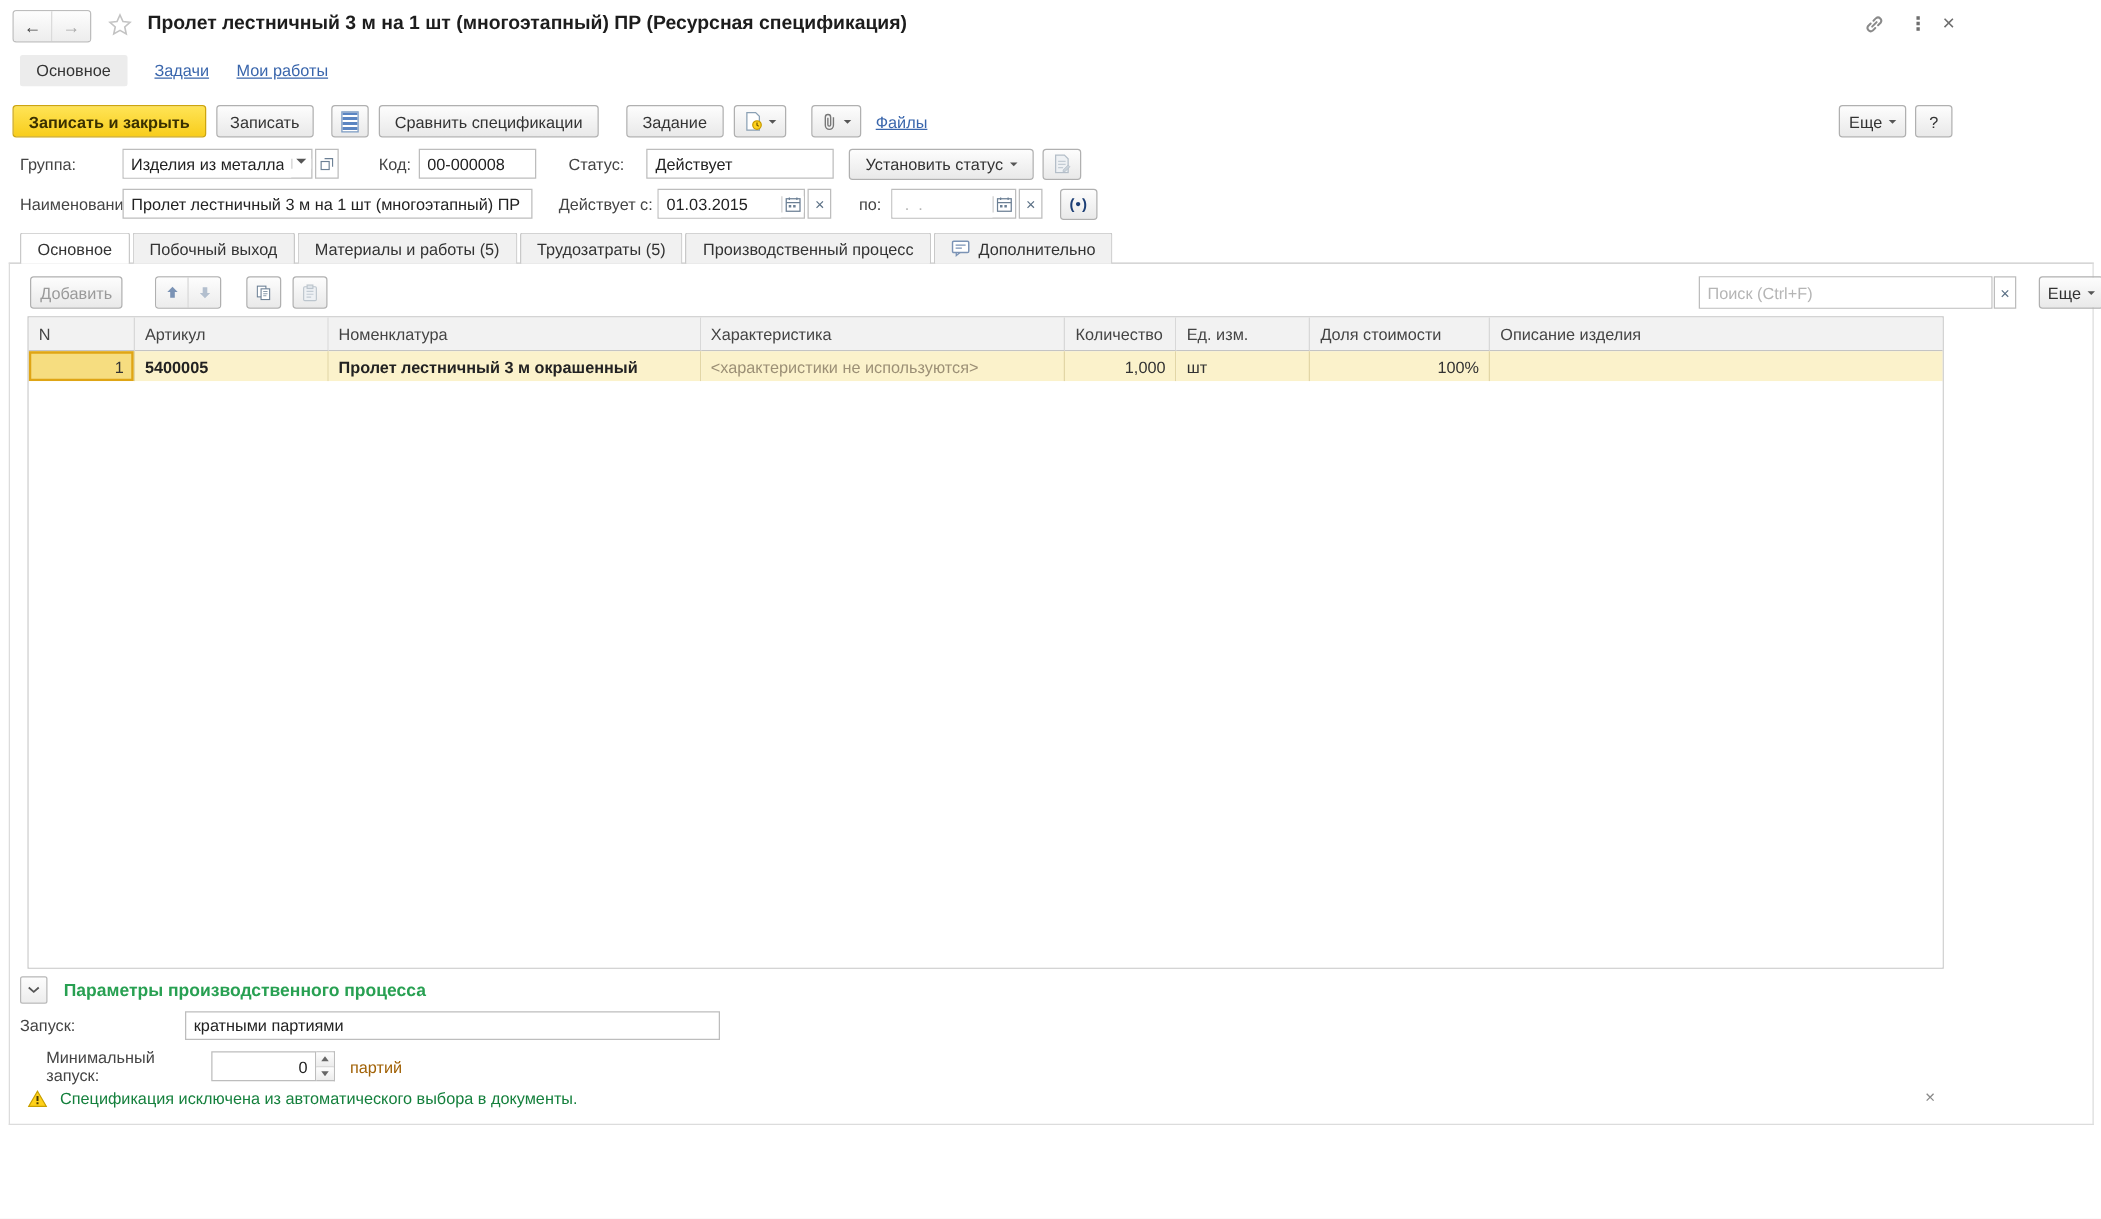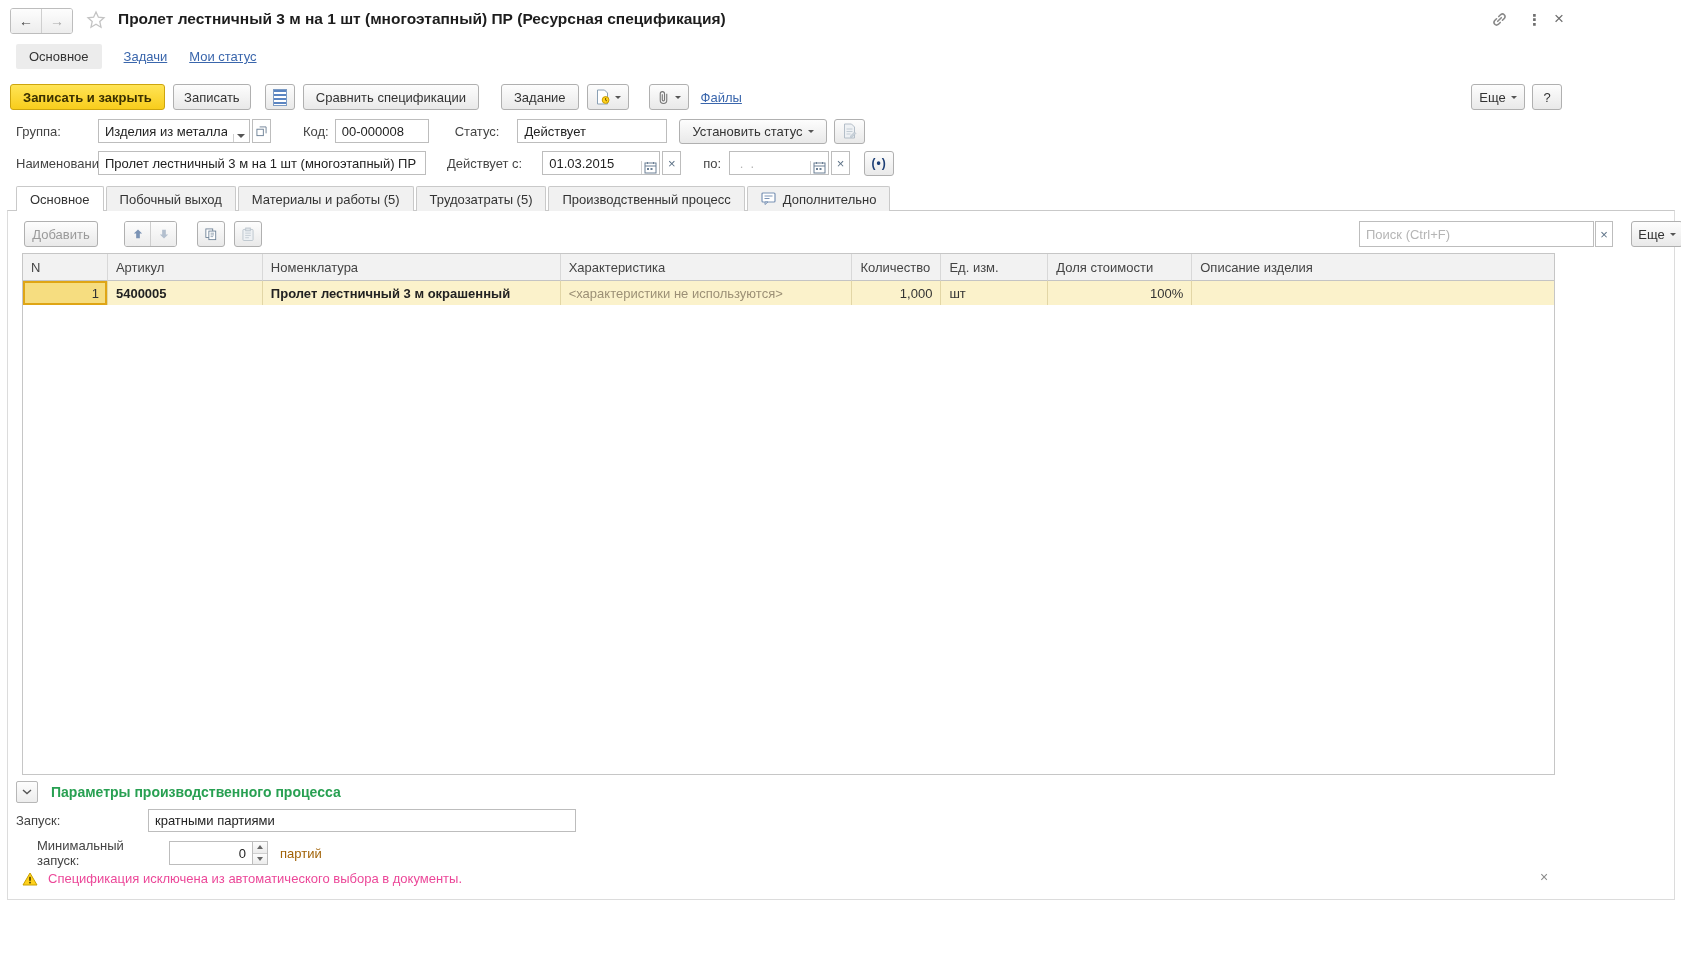--- a/index.html
+++ b/index.html
@@ -30,21 +30,21 @@
   
   .navchip{display:inline-block;background:#ececec;border-radius:2px;padding:5px 13px;color:#333;}
   .link{color:#3a66ac;text-decoration:underline;cursor:pointer;}
 
   
   .field-label{color:#444;}
   .input, .wrapfield{
     height:24px; box-sizing:border-box; border:1px solid #bdbdbd; background:#fff;
   }
   .input{padding:0 6px;font-size:13px;color:#222;font-family:inherit;width:100%;}
-  .wrapfield{display:flex;align-items:flex-end;}
+  .wrapfield{display:flex;align-items:center;}
   .wrapfield .input{border:none;height:100%;min-width:0;}
   .wrapfield .seg{display:flex;align-items:center;justify-content:center;border-left:1px solid #cfcfcf;cursor:pointer;background:#fff;}
   .mini-btn{
     display:inline-flex;align-items:center;justify-content:center;
     width:19px;height:24px;box-sizing:border-box;border:1px solid #bdbdbd;background:#fff;cursor:pointer;color:#5c7186;
   }
   .input::placeholder{color:#b5b5b5;}
 
   
   .tab{
@@ -79,21 +79,21 @@
   .green-title{color:#28a052;font-weight:bold;font-size:14px;}
   .chevron-btn{
     width:20px;height:20px;border:1px solid #b7b7b7;border-radius:2px;background:linear-gradient(#fdfdfd,#ededed);
     display:inline-flex;align-items:center;justify-content:center;cursor:pointer;
   }
   .spin{width:15px;display:flex;flex-direction:column;border:1px solid #bdbdbd;border-left:none;box-sizing:border-box;height:24px;}
   .spin > div{flex:1;display:flex;align-items:center;justify-content:center;background:linear-gradient(#fdfdfd,#ececec);cursor:pointer;}
   .spin > div:first-child{border-bottom:1px solid #cfcfcf;}
   .tri-up{width:0;height:0;border:3px solid transparent;border-bottom:4px solid #666;margin-top:-3px;}
   .tri-dn{width:0;height:0;border:3px solid transparent;border-top:4px solid #666;margin-bottom:-3px;}
-  .warning-text{color:#ec4899;}
+  .warning-text{color:#15803d;}
   .kebab{font-size:15px;color:#6e6e6e;letter-spacing:0;line-height:1;font-weight:bold;}
   .x-glyph{color:#6e6e6e;font-size:17px;line-height:1;}
   .small-x{color:#5c7186;font-size:13px;line-height:1;}
   .report-icon{width:12px;height:15px;border:1px solid #7d9cc4;background:repeating-linear-gradient(#5b85c2 0 2px,#ffffff 2px 4px);}
   .period-btn{font-weight:bold;color:#1c3e75;font-size:12px;letter-spacing:1px;}
 </style>
 </head>
 <body>
 
 <div class="window">
@@ -121,21 +121,21 @@
           <path d="M11.8 9.7l1.9-1.9a2.5 2.5 0 0 0-3.5-3.5L8.3 6.2"></path>
         </g>
       </svg>
   </div>
   <div class="abs kebab" style="left:1527px;top:12px;cursor:pointer;"><span>⋮</span></div>
   <div class="abs x-glyph" style="left:1554px;top:10px;cursor:pointer;"><span>×</span></div>
 
   <div class="abs" style="left:16px;top:44px;display:flex;align-items:center;gap:22px;">
     <span class="navchip">Основное</span>
     <span class="link">Задачи</span>
-    <span class="link">Мои статус</span>
+    <span class="link">Мои работы</span>
   </div>
 
   <div class="abs" style="left:10px;top:84px;display:flex;align-items:center;">
     <div class="btn primary">
         <span>Записать и закрыть</span>
       </div>
     <div class="btn" style="margin-left:8px;width:78px;">
         <span>Записать</span>
       </div>
     <div class="btn icon-btn" style="margin-left:14px;">
@@ -199,21 +199,21 @@
           <path d="M4.5 6h6M4.5 8.5h6M4.5 11h4" stroke="#c3ccd4"></path>
           <path d="M8.5 13l4-4 1.4 1.4-4 4H8.5z" fill="#c9d2da" stroke="#b4bec8" stroke-width="0.6"></path>
         </svg>
     </div>
   </div>
 
   <div class="abs" style="left:16px;top:151px;display:flex;align-items:center;height:24px;">
     <span class="field-label" style="width:82px;">Наименование:</span>
     <input class="input" style="width: 328px; border: 1px solid rgb(189, 189, 189);" value="Пролет лестничный 3 м на 1 шт (многоэтапный) ПР">
     <span class="field-label" style="margin-left:21px;">Действует с:</span>
-    <div class="wrapfield" style="width:118px;margin-left:20px;">
+    <div class="wrapfield" style="width:118px;margin-left:4px;">
       <input class="input" value="01.03.2015" style="">
       <div class="seg" style="width:21px;">
         <svg width="13" height="13" viewBox="0 0 13 13">
             <rect x="1" y="2" width="11" height="10" fill="#fff" stroke="#6b7f94"></rect>
             <path d="M1 5h11" stroke="#6b7f94"></path>
             <path d="M3.5 1v2M9.5 1v2" stroke="#6b7f94"></path>
             <rect x="3" y="7" width="2" height="2" fill="#6b7f94"></rect>
             <rect x="6.5" y="7" width="2" height="2" fill="#6b7f94"></rect>
           </svg>
       </div>

